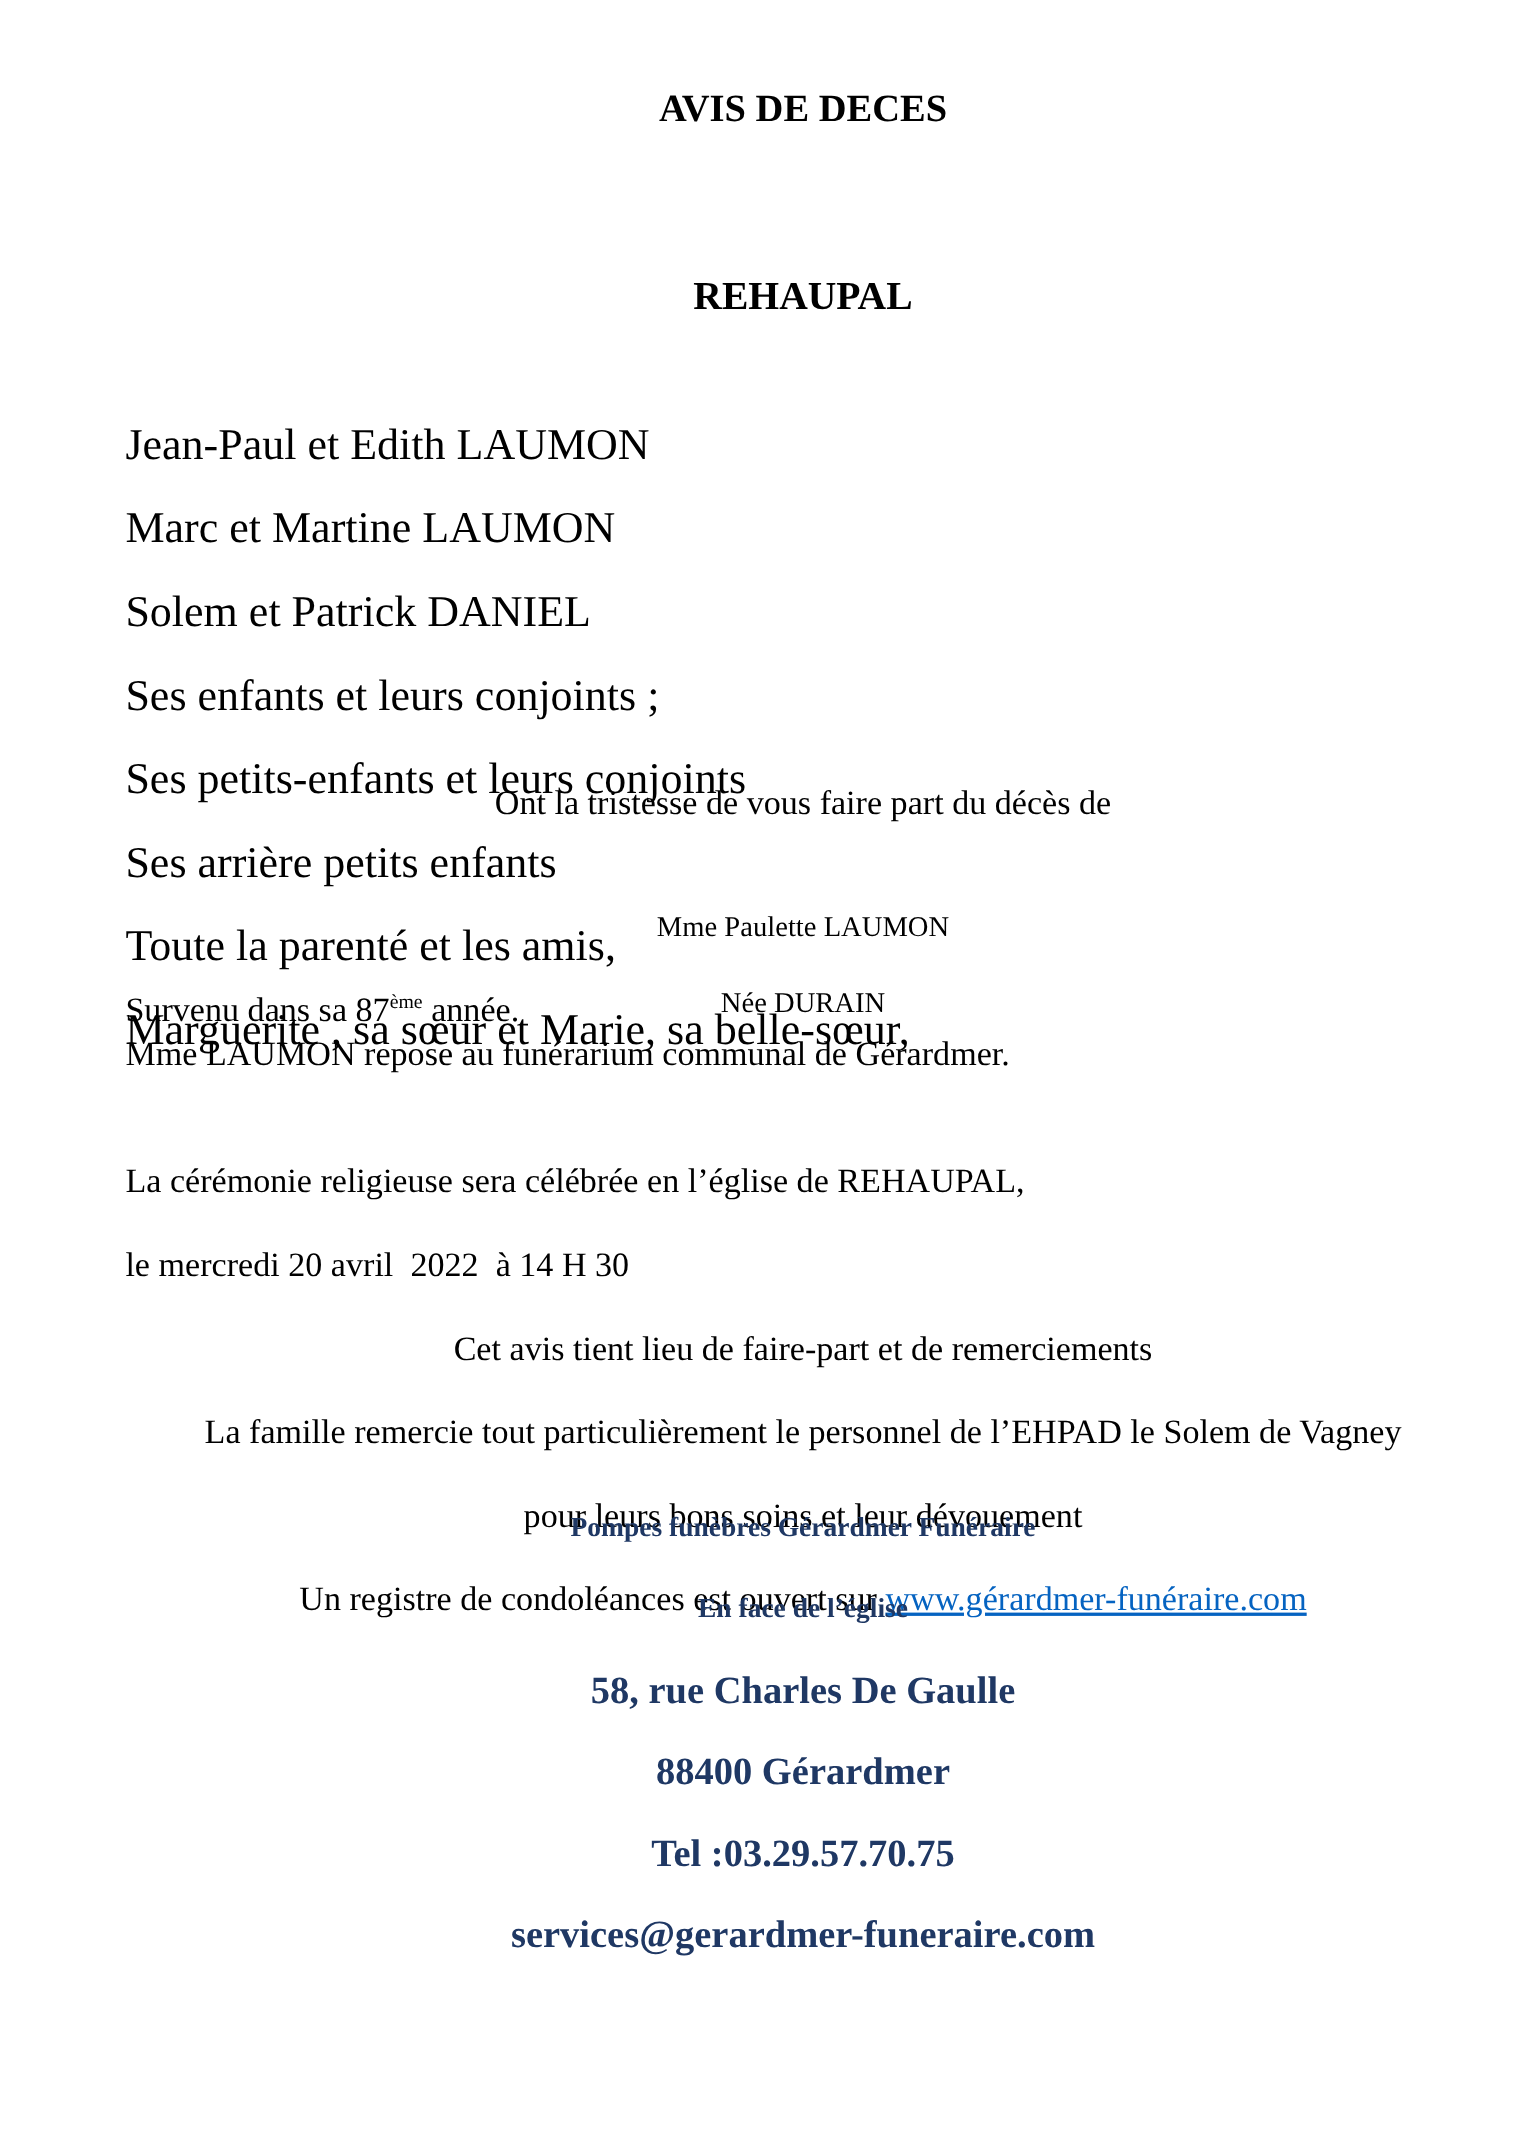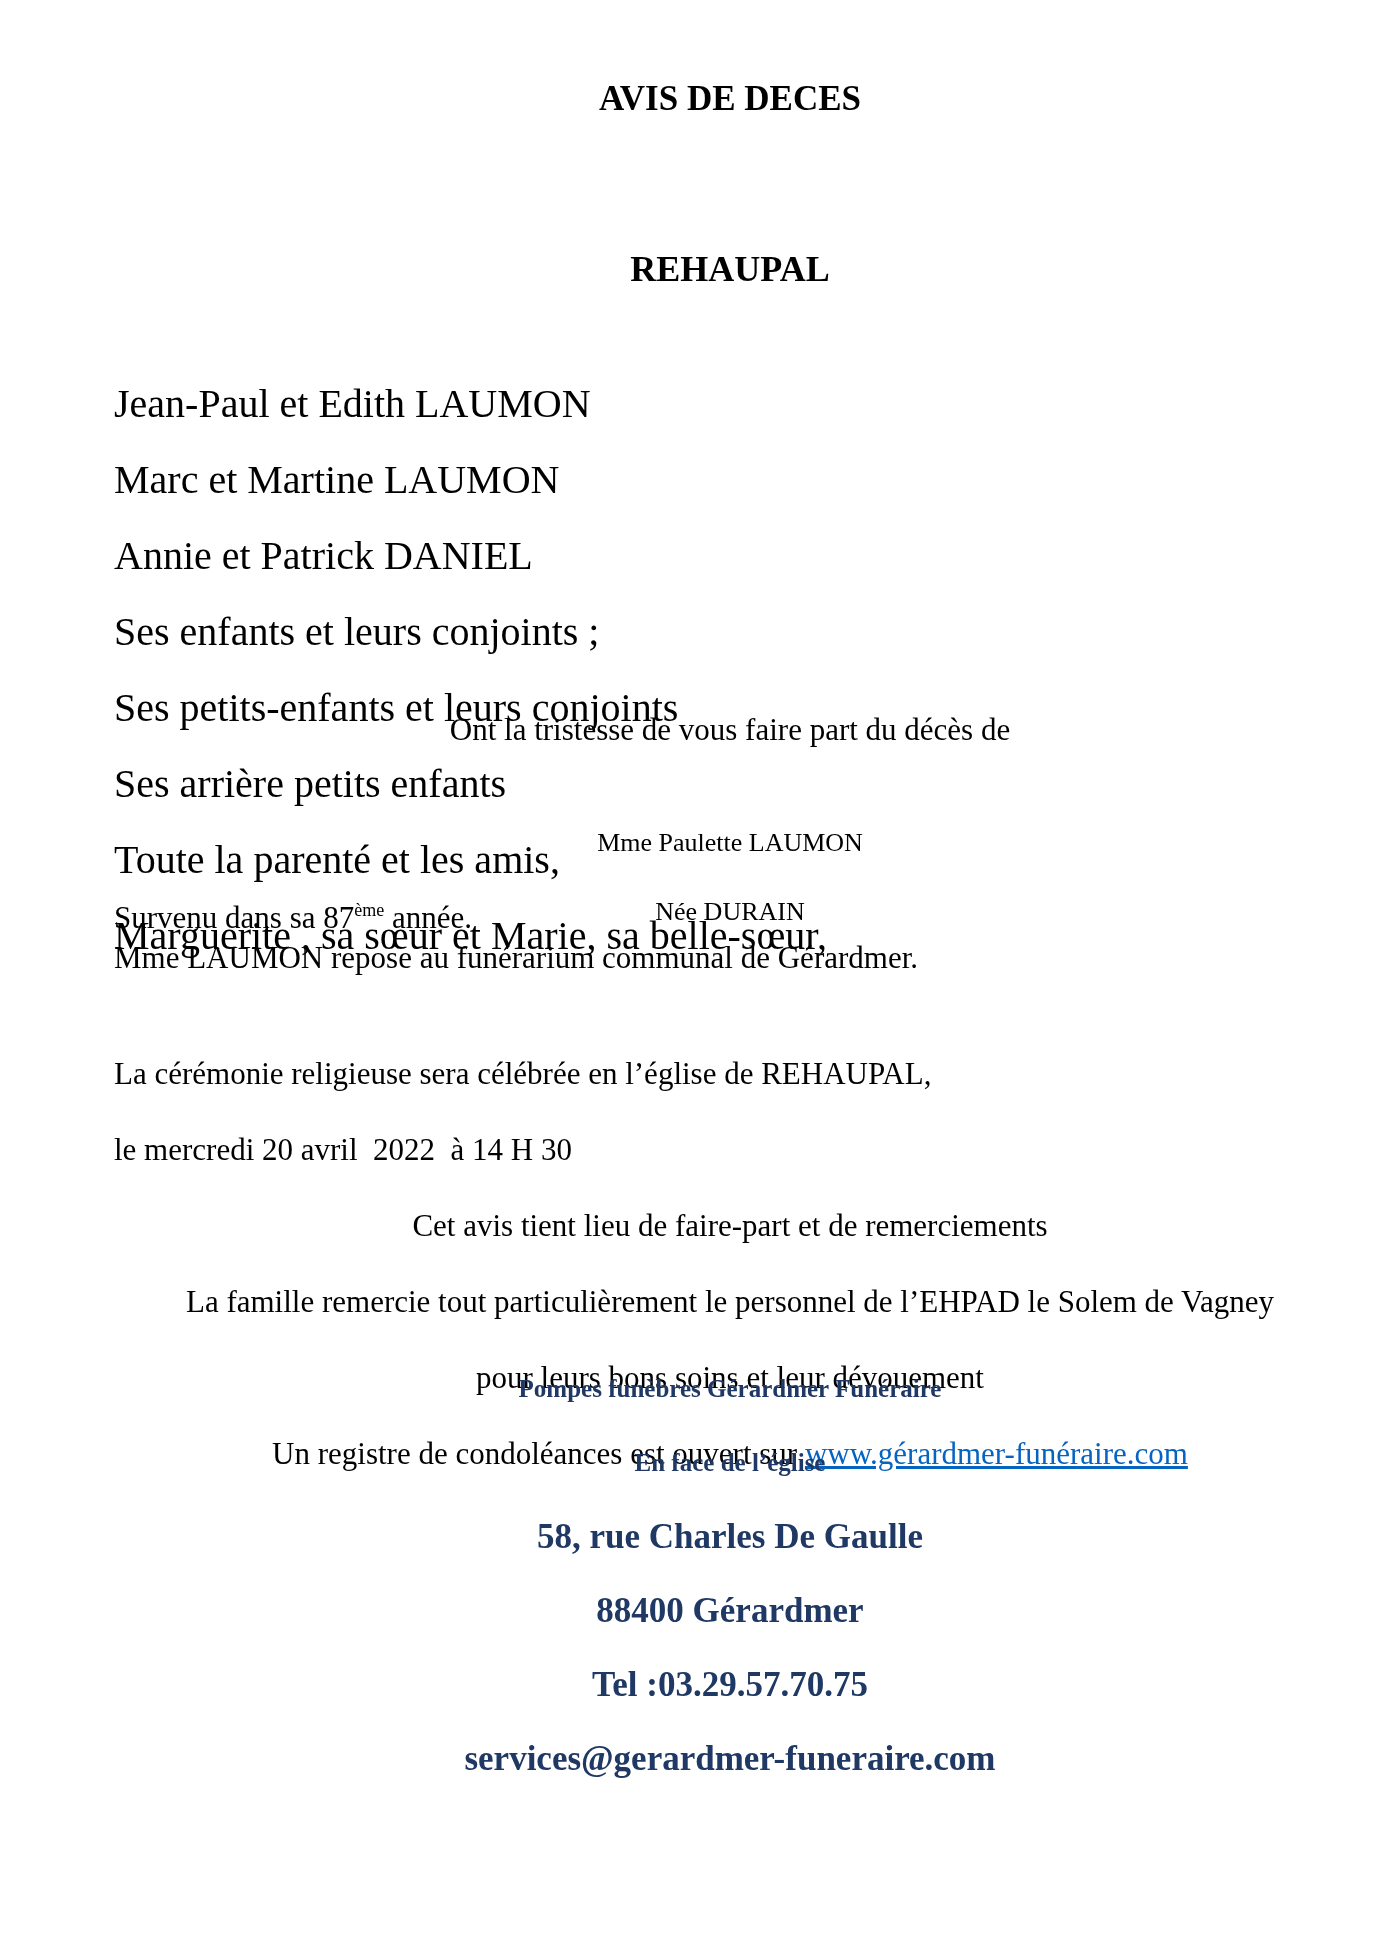--- a/index.html
+++ b/index.html
@@ -70,21 +70,21 @@
 </head>
 <body>
 
 <div class="block center doc-title">AVIS DE DECES</div>
 
 <div class="block center commune">REHAUPAL</div>
 
 <div class="block left family">
   <div class="line">Jean-Paul et Edith LAUMON</div>
   <div class="line">Marc et Martine LAUMON</div>
-  <div class="line">Annie et Patrick DANIEL</div>
+  <div class="line">Solem et Patrick DANIEL</div>
   <div class="line">Ses enfants et leurs conjoints ;</div>
   <div class="line">Ses petits-enfants et leurs conjoints</div>
   <div class="line">Ses arrière petits enfants</div>
   <div class="line">Toute la parenté et les amis,</div>
   <div class="line">Marguerite , sa sœur et Marie, sa belle-sœur,</div>
 </div>
 
 <div class="block center announce">Ont la tristesse de vous faire part du décès de</div>
 
 <div class="block center deceased">

